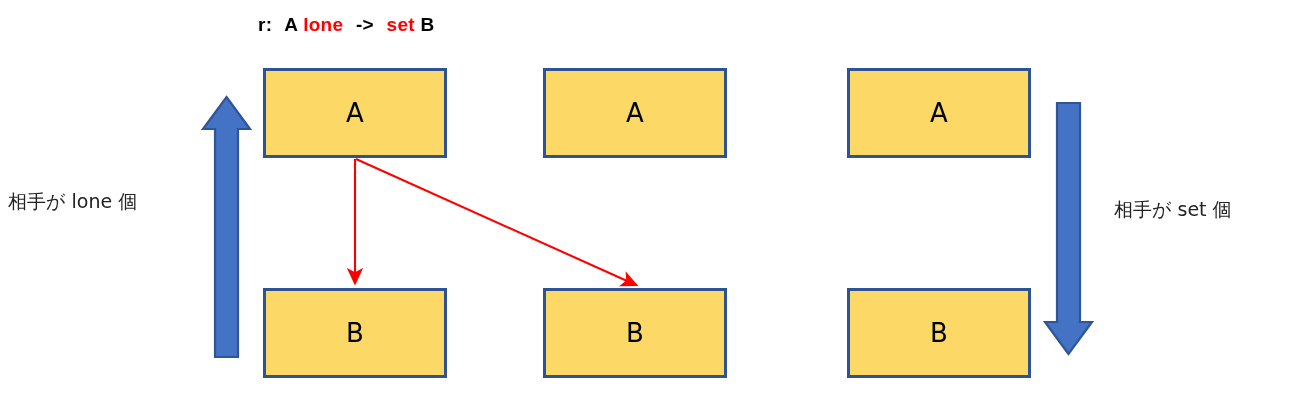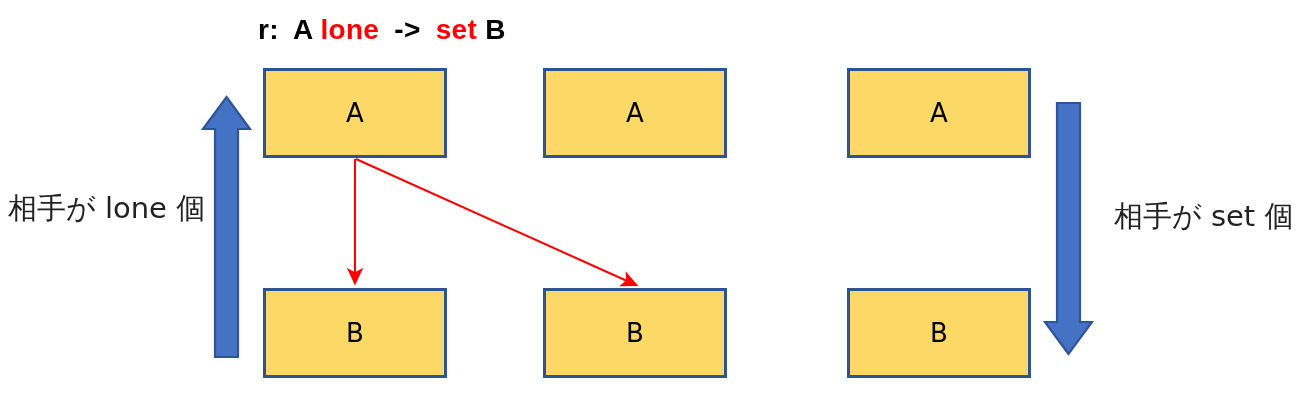--- a/index.html
+++ b/index.html
@@ -20,21 +20,21 @@
     top: 0;
     width: 1296px;
     height: 400px;
   }
   .abs { position: absolute; }
 
   
   #title {
     left: 258px;
     top: 14px;
-    font-size: 28px;
+    font-size: 19px;
     font-weight: bold;
     color: #000000;
     white-space: nowrap;
     letter-spacing: 0.3px;
   }
   #title .red { color: #FF0000; }
   #title .sp { display: inline-block; width: 7px; }
 
   
   .box {
@@ -47,21 +47,21 @@
     align-items: center;
     justify-content: center;
     font-size: 26px;
     color: #000000;
     font-family: "DejaVu Sans", sans-serif;
     font-weight: 400;
   }
 
   
   .side-label {
-    font-size: 29px;
+    font-size: 19px;
     color: #222222;
     font-family: "DejaVu Sans", sans-serif;
     white-space: nowrap;
   }
 
   
   #overlay {
     position: absolute;
     left: 0; top: 0;
     width: 1296px; height: 400px;

